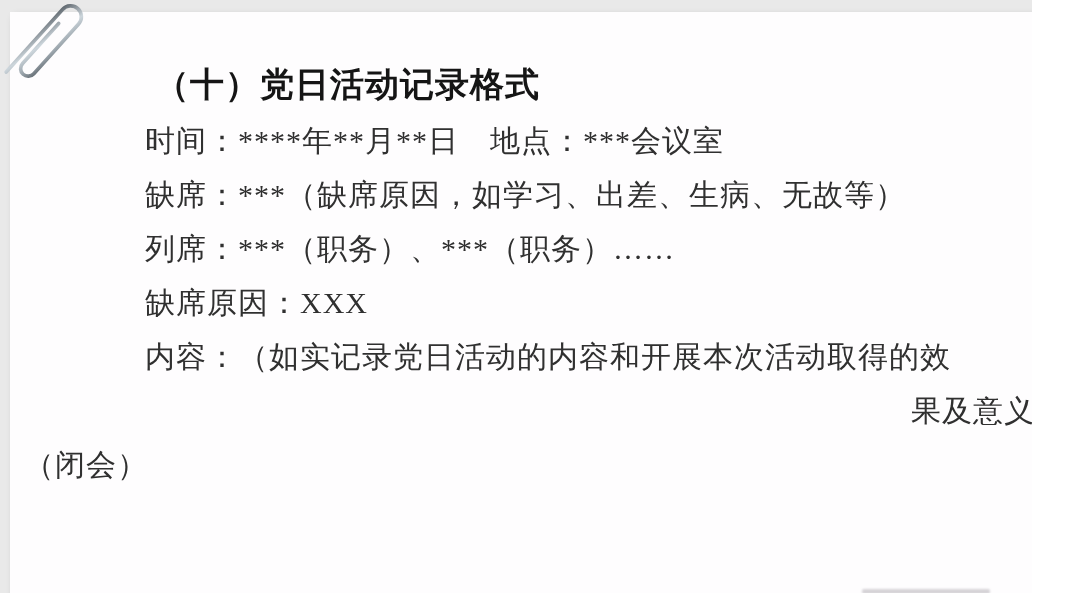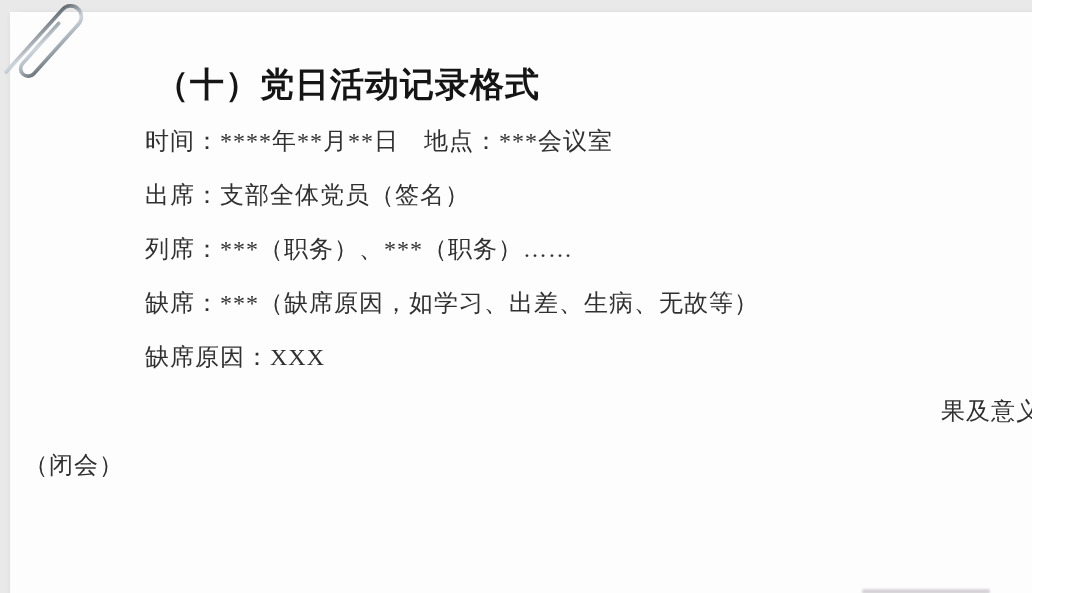--- a/index.html
+++ b/index.html
@@ -26,21 +26,21 @@
     font-weight: 700;
     font-size: 34px;
     line-height: 40px;
     color: #151515;
     letter-spacing: 1px;
   }
   .doc-lines { margin-top: 10px; }
   .line {
     height: 54px;
     line-height: 54px;
-    font-size: 24px;
+    font-size: 30px;
     color: #303030;
     white-space: pre;
     letter-spacing: 1px;
   }
   .line.body  { margin-left: 135px; }
   .line.wrap  { margin-left: 63px; text-align: right; }
   .line.close { margin-left: 14px; }
   .paperclip {
     position: absolute;
     left: 24px;
@@ -66,24 +66,24 @@
 <body>
 
 <div class="page">
 
   <div class="card">
     <h1 class="doc-title">（十）党日活动记录格式</h1>
 
     <div class="doc-lines">
 
     <div class="line body">时间：****年**月**日　地点：***会议室</div>
-        <div class="line body">出席：支部全体党员（签名）</div>
+        <div class="line body">缺席：***（缺席原因，如学习、出差、生病、无故等）</div>
         <div class="line body">列席：***（职务）、***（职务）……</div>
-        <div class="line body">缺席：***（缺席原因，如学习、出差、生病、无故等）</div>
         <div class="line body">缺席原因：XXX</div>
+        <div class="line body">内容：（如实记录党日活动的内容和开展本次活动取得的效</div>
         <div class="line wrap">果及意义）</div>
         <div class="line close">（闭会）</div>
       </div>
   </div>
 
   <svg class="paperclip" viewBox="0 0 40 100" xmlns="http://www.w3.org/2000/svg">
     <defs>
       <linearGradient id="clipGrad" x1="0" y1="0" x2="1" y2="1">
         <stop offset="0" stop-color="#5f676e"></stop>
         <stop offset="0.45" stop-color="#cdd6dc"></stop>

